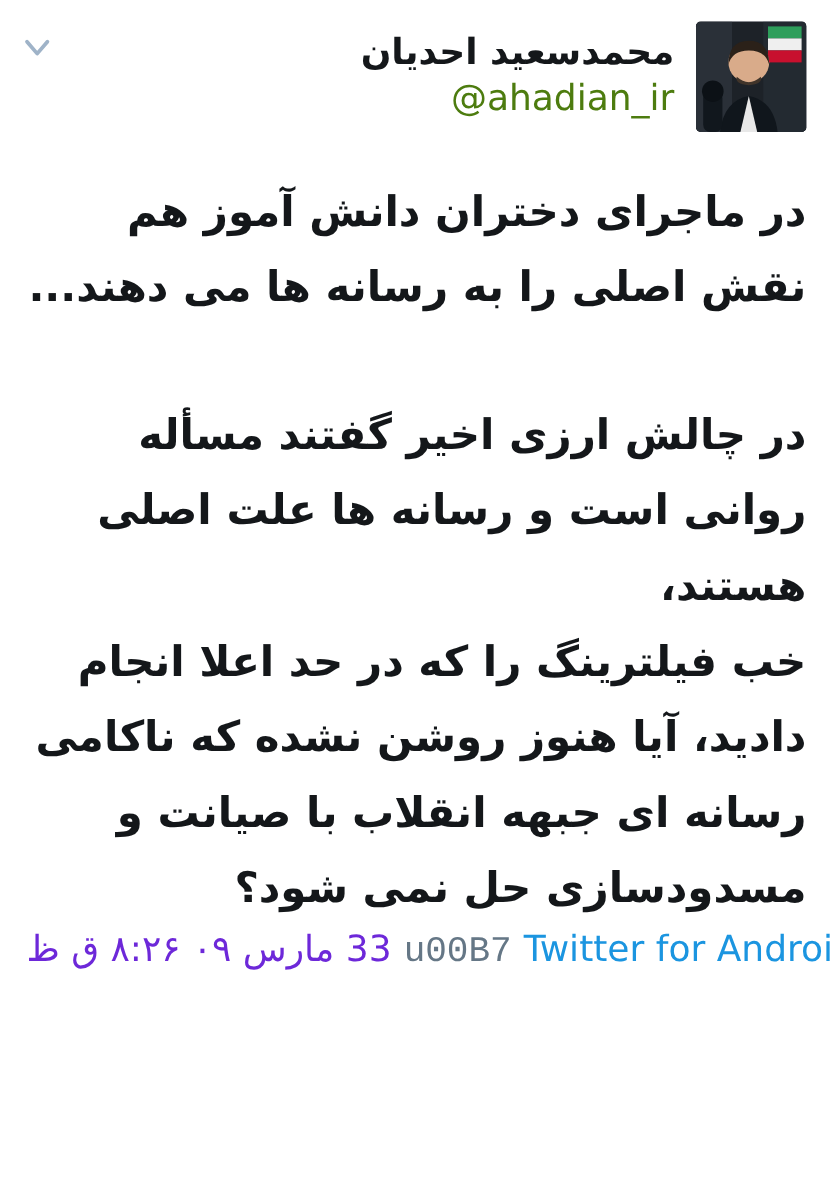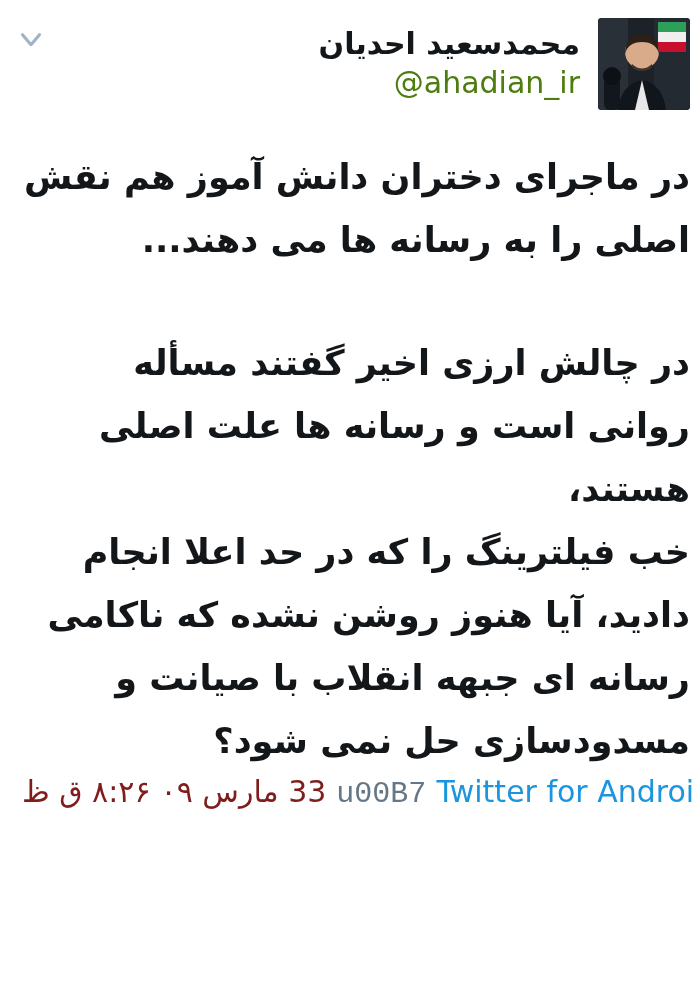--- a/index.html
+++ b/index.html
@@ -14,21 +14,21 @@
     color: #14171a;
     overflow: hidden;
   }
 
   .tweet-card {
     position: relative;
     width: 694px;
     height: 828px;
     box-sizing: border-box;
     background: #ffffff;
-    padding: 18px 4px 0 22px;
+    padding: 18px 22px 0 22px;
   }
 
   
   .tweet-header {
     display: flex;
     flex-direction: row;
     align-items: flex-start;
     justify-content: flex-start;
     height: 112px;
   }
@@ -119,21 +119,21 @@
     direction: ltr;
     unicode-bidi: embed;
   }
   .dot {
     color: #657786;
     direction: ltr;
     unicode-bidi: embed;
     font-family: Liberation Mono, monospace;
   }
   .timestamp {
-    color: #7f1d1d;
+    color: #6d28d9;
   }
 </style>
 </head>
 <body>
 
 <div class="tweet-card">
 
   <div class="chevron">
     <svg viewBox="0 0 24 24" fill="none" stroke="#9fb3c8" stroke-width="2.2" stroke-linecap="round" stroke-linejoin="round" aria-hidden="true">
       <polyline points="6 9 12 16 18 9"></polyline>

